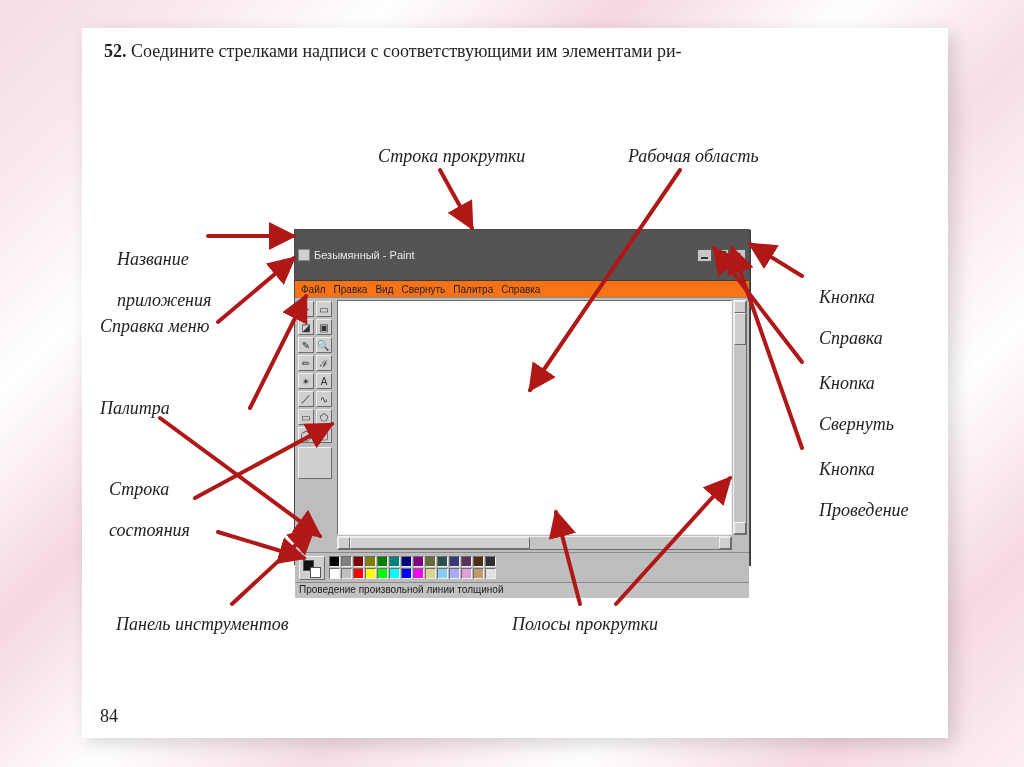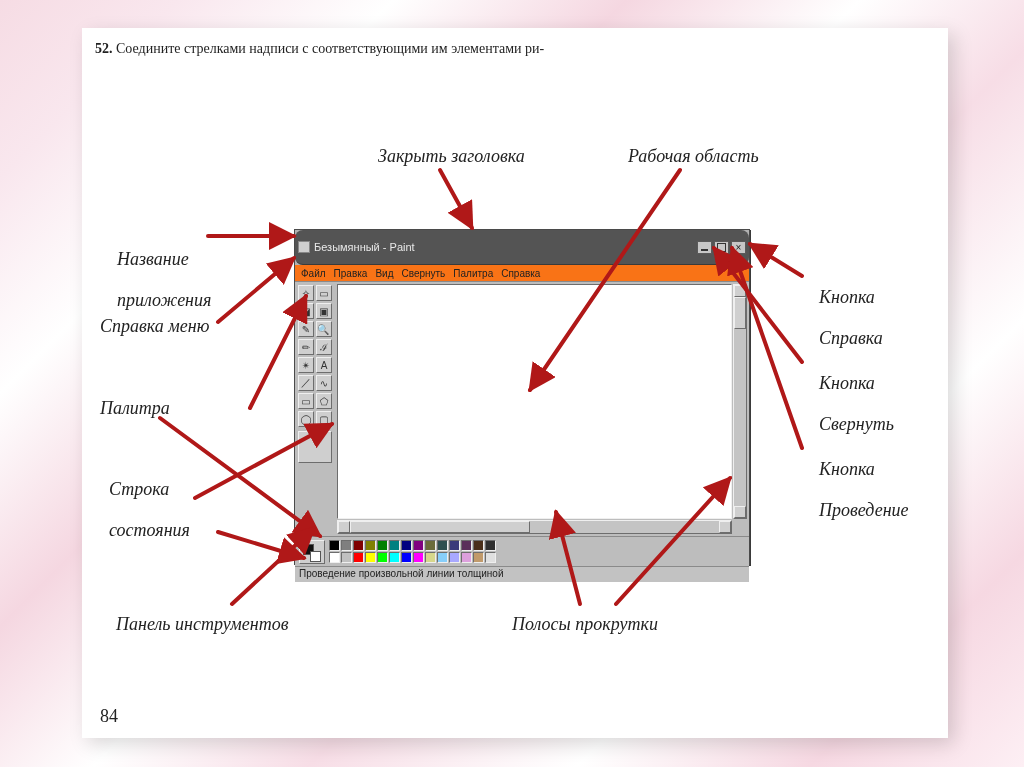--- a/index.html
+++ b/index.html
@@ -17,22 +17,22 @@
   
   .page {
     position:absolute;
     left:82px; top:28px;
     width:866px; height:710px;
     background:#ffffff;
     box-shadow: 6px 6px 18px rgba(0,0,0,0.15);
   }
 
   .task {
-    position:absolute; left:95px; top:40px; width:820px;
-    font-size:14px; color:#222; line-height:1.25;
+    position:absolute; left:104px; top:40px; width:820px;
+    font-size:18px; color:#222; line-height:1.25;
   }
   .task .num { font-weight:bold; }
   .task .line2 { display:block; margin-left:34px; }
 
   .label {
     position:absolute; font-style:italic; color:#222;
     font-size:18px; line-height:1.15; white-space:pre;
   }
 
   .pagenum {
@@ -46,23 +46,22 @@
     left:294px; top:229px;
     width:454px; height:334px;
     background:#b2b2b2;
     border:1px solid #4a4a4a;
     box-shadow:1px 1px 0 #3a3a3a;
   }
   .titlebar {
     height:18px; background:#545454;
     display:flex; align-items:center;
     color:#e8e8e8; font:11px Arial, sans-serif;
-    padding:8px 3px;
+    padding:16px 3px;
     border-bottom:1px solid #3a3a3a;
-    border-radius:8px;
   }
   .appicon {
     width:12px; height:12px; background:#cfcfcf;
     border:1px solid #888; margin-right:4px;
     box-sizing:border-box;
   }
   .titletext { flex:1; font-style:normal; white-space:nowrap; overflow:hidden; }
   .winbtns { display:flex; gap:2px; }
   .winbtn {
     width:15px; height:13px;
@@ -198,21 +197,21 @@
 </head>
 <body>
 
 <div class="page"></div>
 
 <div class="task">
   <span class="num">52.</span>
   <span>Соедините стрелками надписи с соответствующими им элементами ри-</span>
 </div>
 
-<div class="label" style="left:378px; top:146px;">Закрыть заголовка</div>
+<div class="label" style="left:378px; top:146px;">Строка прокрутки</div>
 <div class="label" style="left:628px; top:146px;">Рабочая область</div>
 
 <div class="label" style="left:108px; top:228px;">
   <span>Название</span><br>
   <span>приложения</span>
 </div>
 <div class="label" style="left:100px; top:316px;">Справка меню</div>
 <div class="label" style="left:100px; top:398px;">Палитра</div>
 <div class="label" style="left:100px; top:458px;">
   <span>Строка</span><br>

